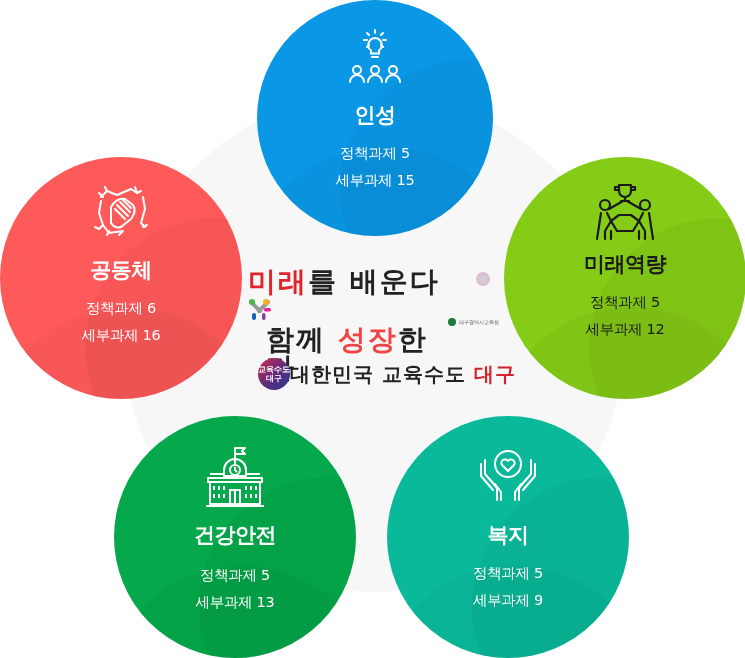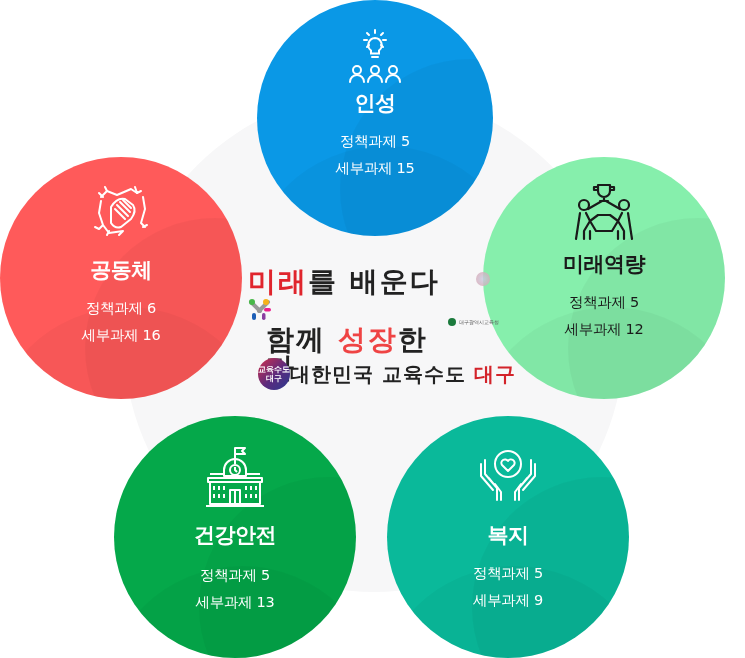--- a/index.html
+++ b/index.html
@@ -12,21 +12,21 @@
   .node .shade1 { width:260px; height:260px; left:35%; top:25%; background:rgba(0,0,0,0.035); }
   .node .shade2 { width:280px; height:280px; left:-5%; top:62%; background:rgba(0,0,0,0.03); }
   .node .inner { position:absolute; left:0; right:0; display:flex; flex-direction:column; align-items:center; }
   .node .title { font-weight:bold; font-size:21px; letter-spacing:-0.5px; line-height:26px; }
   .node .line { font-size:14.5px; line-height:27px; letter-spacing:-0.3px; }
   .icon svg { display:block; }
   .dark { color:#1a1a1a; }
 
   #n-top   { left:257px; top:0px;   width:236px; height:236px; background:#0a98e6; }
   #n-left  { left:0px;   top:157px; width:242px; height:242px; background:#ff5a5a; }
-  #n-right { left:483px; top:157px; width:242px; height:242px; background:#86efac; }
+  #n-right { left:504px; top:157px; width:242px; height:242px; background:#84cc16; }
   #n-bl    { left:114px; top:416px; width:242px; height:242px; background:#05a84a; }
   #n-br    { left:387px; top:416px; width:242px; height:242px; background:#0ab99a; }
 
   .center-logo { position:absolute; left:248px; top:268px; width:200px; }
   .slogan { font-family:"DejaVu Serif", serif; font-size:28px; line-height:28px; color:#222; letter-spacing:2px; font-weight:bold; }
   .slogan .red { color:#e0252d; }
   .slogan .blue { color:#ef4444; }
   .daegu { position:absolute; left:258px; top:358px; display:flex; align-items:center; }
   .daegu .seal { width:32px; height:32px; border-radius:50%; background:linear-gradient(135deg,#d22f4b 0%,#5a2b7e 55%,#2a3a8f 100%);
                  color:#fff; font-size:8px; display:flex; align-items:center; justify-content:center; font-weight:bold; line-height:9px; text-align:center; }
@@ -52,21 +52,21 @@
         <path d="M32 29 h6"></path>
         <path d="M35 2 v3 M24 12 h3 M43 12 h3 M27 5 l2 2 M43 5 l-2 2 M27 19 l2-2 M43 19 l-2-2"></path>
         <circle cx="17" cy="42" r="4"></circle>
           <path d="M10 54 a7 7 0 0 1 14 0"></path>
         <circle cx="35" cy="42" r="4"></circle>
           <path d="M28 54 a7 7 0 0 1 14 0"></path>
         <circle cx="53" cy="42" r="4"></circle>
           <path d="M46 54 a7 7 0 0 1 14 0"></path>
       </svg>
     </span>
-    <div class="title" style="margin-top:4px;text-align:right;">인성</div>
+    <div class="title" style="margin-top:16px;text-align:right;">인성</div>
     <div class="line" style="margin-top:12px;">정책과제 5</div>
     <div class="line">세부과제 15</div>
   </div>
 </div>
 
 <div class="node" id="n-left">
   <div class="shade1"></div>
     <div class="shade2"></div>
   <div class="inner" style="top:22px;">
     <span class="icon">

